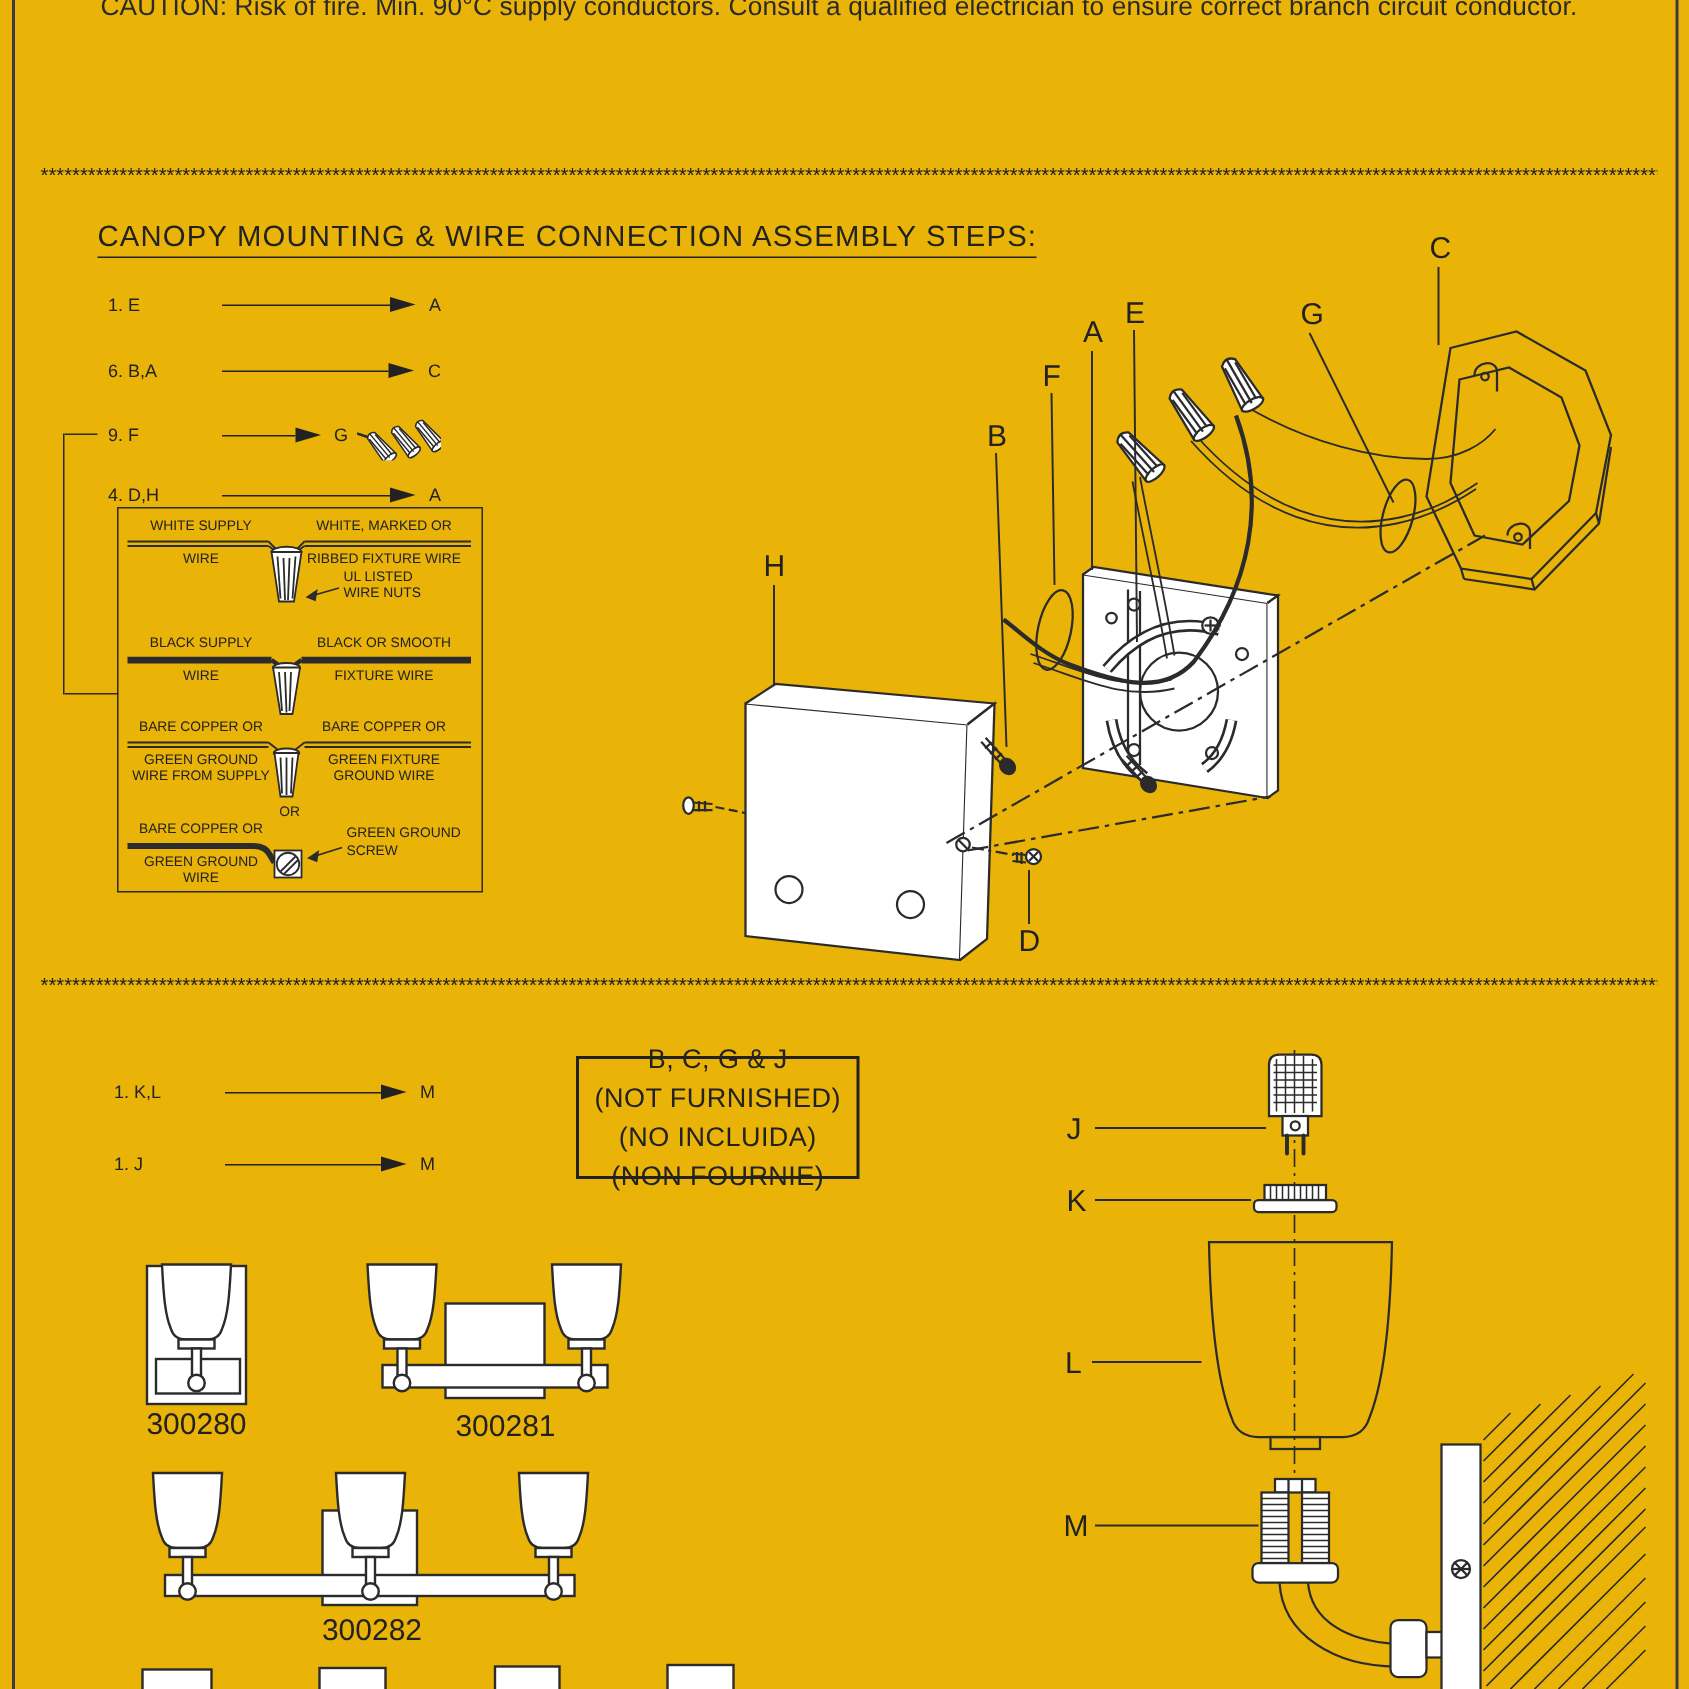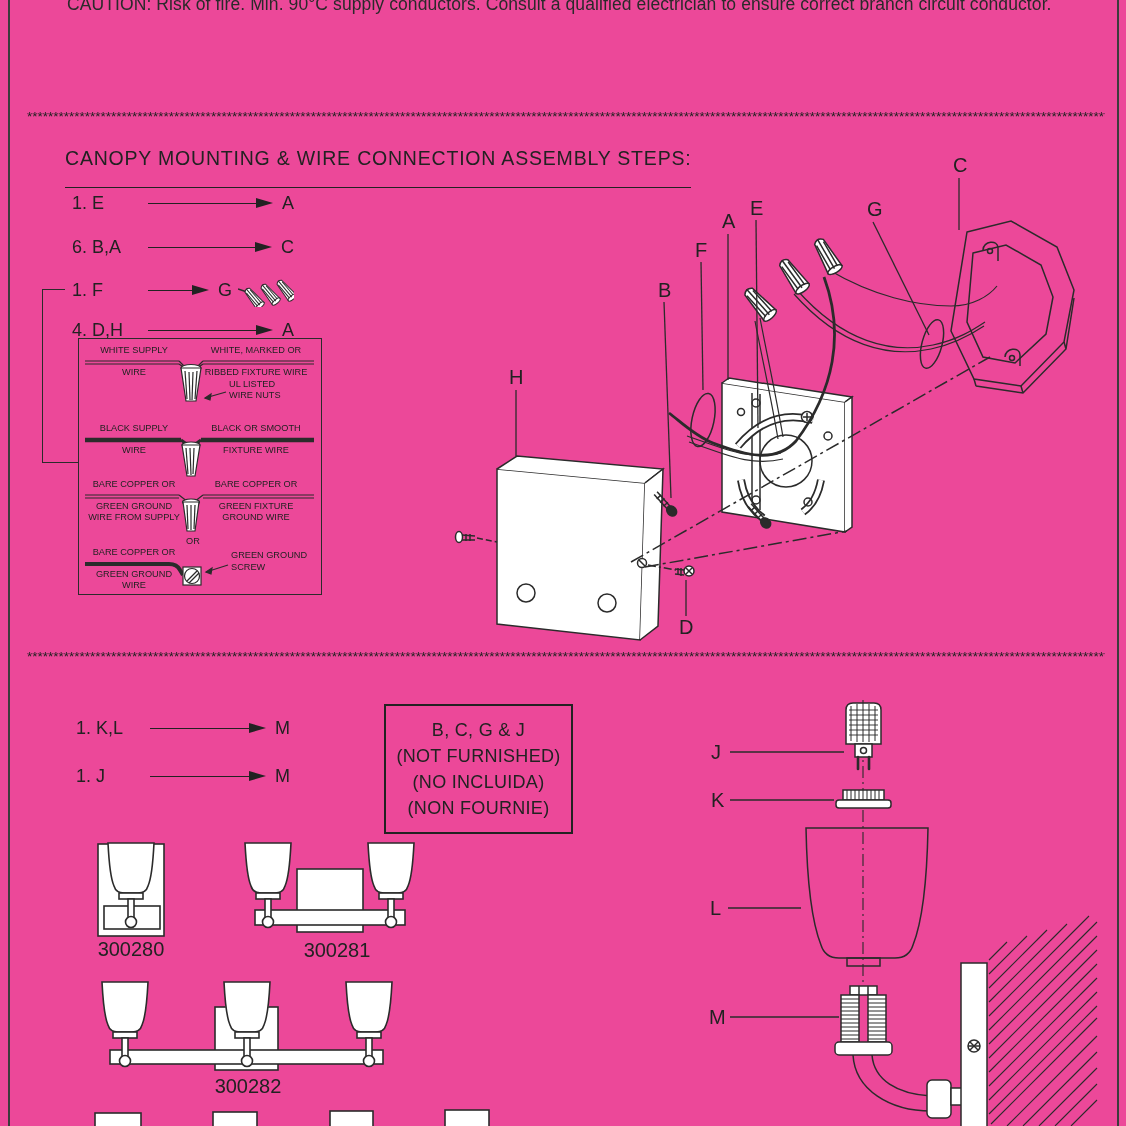--- a/index.html
+++ b/index.html
@@ -1,38 +1,38 @@
 <!DOCTYPE html>
 <html><head>
 <meta charset="utf-8">
 <style>
   * { margin:0; padding:0; box-sizing:border-box; }
   html,body { background:#ffffff; }
   .page {
     position:relative; width:1126px; height:1126px; overflow:hidden;
-    background:#ec4899; color:#222222;
+    background:#eab308; color:#222222;
     font-family:"Liberation Sans", sans-serif;
   }
   .abs { position:absolute; }
   .page-border { position:absolute; top:0; bottom:0; width:0; border-left:2px solid #3c3c3c; }
   .warn-block { left:67px; top:-6px; width:1030px; font-size:17.5px; line-height:21px; color:#2a2a2a; letter-spacing:0.1px; }
   .warn-block p { margin:0; }
   .divider { left:27px; width:1078px; height:16px; overflow:hidden; white-space:nowrap; font-size:13.5px; letter-spacing:0; color:#222; }
-  .section-title { font-size:19.5px; letter-spacing:0.8px; color:#222; border-bottom:1.6px solid #222; padding-bottom:18px; }
-  .step { position:absolute; display:flex; align-items:center; height:22px; font-size:18px; color:#222; }
+  .section-title { font-size:19.5px; letter-spacing:0.8px; color:#222; border-bottom:1.6px solid #222; padding-bottom:2px; }
+  .step { position:absolute; display:flex; align-items:center; height:22px; font-size:12px; color:#222; }
   .step .lbl { display:inline-block; }
   .step .shaft { flex:1; height:0; border-top:1.7px solid #222; margin-left:12px; }
   .step .head { width:0; height:0; border-top:5px solid transparent; border-bottom:5px solid transparent; border-left:17px solid #222; }
   .step .target { margin-left:9px; }
   .step .nuts { margin-left:6px; }
   .bracket { left:42px; top:289px; width:38px; height:174px; border-left:1.6px solid #2b2b2b; }
   .bracket .arm-top { position:absolute; top:0; left:0; width:22px; border-top:1.6px solid #2b2b2b; }
   .bracket .arm-bot { position:absolute; bottom:0; left:0; width:36px; border-bottom:1.6px solid #2b2b2b; }
   .wirebox { left:78px; top:338px; width:244px; height:257px; border:1.6px solid #2b2b2b;text-decoration:underline; }
-  .nf-box { left:384px; top:704px; width:189px; height:130px; border:2px solid #222;
+  .nf-box { left:384px; top:704px; width:189px; height:82px; border:2px solid #222;
     display:flex; flex-direction:column; align-items:center; justify-content:center;
     font-size:18px; line-height:26px; letter-spacing:0.3px; color:#222; text-align:center; }
   svg text { font-family:"Liberation Sans", sans-serif; fill:#222222; }
   svg { display:block; }
 </style>
 </head>
 <body>
 
 <div class="page">
 
@@ -55,21 +55,21 @@
       <span class="head"></span>
     <span class="target">A</span>
   </div>
   <div class="step" style="left:72px; top:236px; width:222px">
     <span class="lbl" style="min-width:64px">6. B,A</span>
     <span class="shaft"></span>
       <span class="head"></span>
     <span class="target">C</span>
   </div>
   <div class="step" style="left:72px; top:279px; width:222px">
-    <span class="lbl" style="min-width:64px">1. F</span>
+    <span class="lbl" style="min-width:64px">9. F</span>
     <span class="shaft"></span>
       <span class="head"></span>
     <span class="target">G</span>
     <svg class="nuts" width="56" height="34" viewBox="0 0 56 34">
       <g stroke="#2b2b2b" stroke-width="1.6" fill="#fff">
         <line x1="0" y1="16" x2="9" y2="19"></line>
         <g transform="translate(15,24) rotate(-40) scale(0.62)">
           <path d="M-8,18 L-5,-14 Q0,-19 5,-14 L8,18 Z"></path>
             <ellipse cx="0" cy="18" rx="8" ry="3.2"></ellipse>
           <line x1="-4" y1="-12" x2="-4" y2="16"></line>

